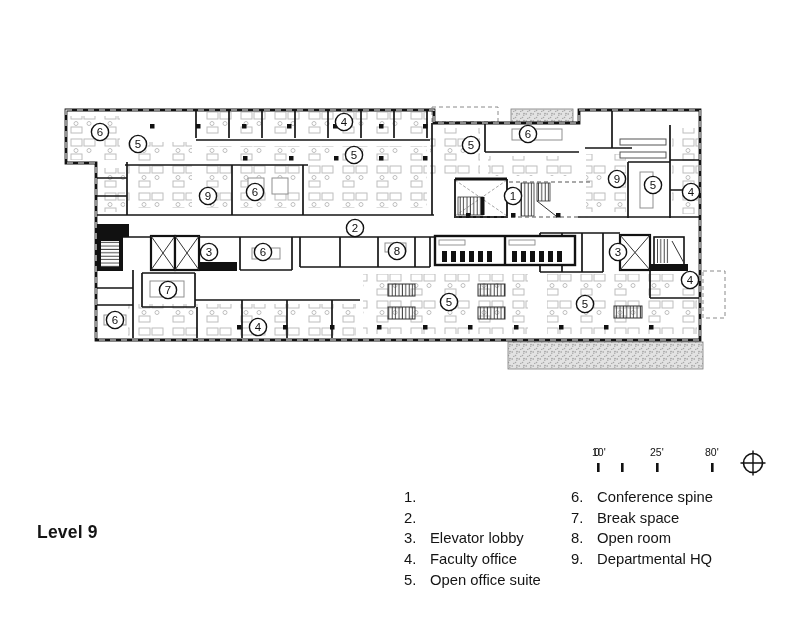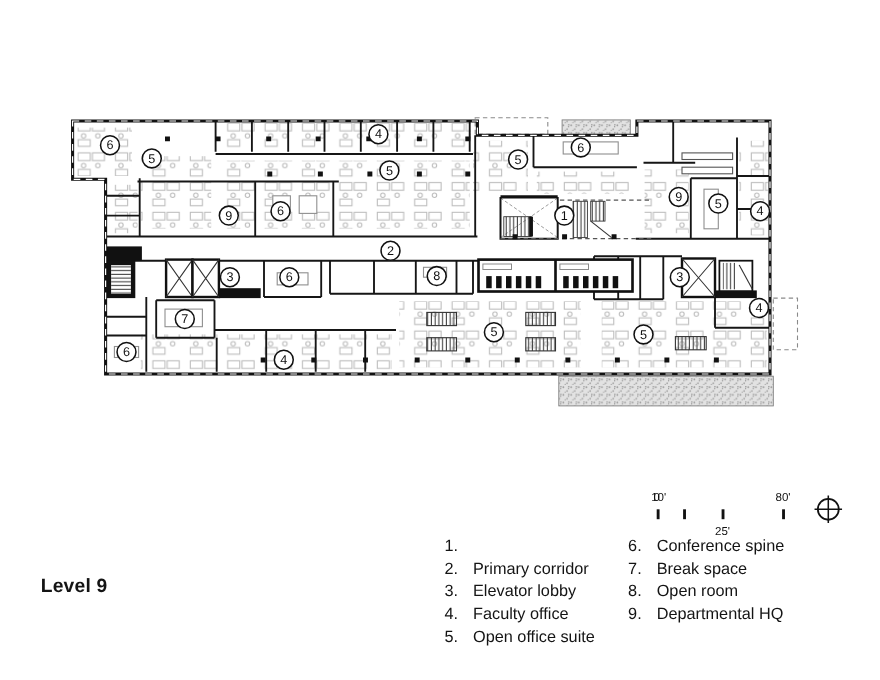--- a/index.html
+++ b/index.html
@@ -7,21 +7,21 @@
          font-family:"Liberation Sans",sans-serif;color:#141414;}
   .sheet svg{position:absolute;left:0;top:0;}
   .plan-title{position:absolute;left:37px;top:522px;font-size:17.5px;font-weight:bold;letter-spacing:.2px;}
   .legend-col{position:absolute;top:487px;}
   #legend-col-0{left:404px;}
   #legend-col-1{left:571px;}
   .legend-row{display:flex;font-size:14.8px;line-height:20.7px;white-space:nowrap;}
   .legend-num{width:26px;flex:none;}
   .scale-label{position:absolute;top:446px;font-size:10.5px;color:#111;}
   #scale-label-0{left:594px;} #scale-label-1{left:592px;}
-  #scale-label-2{left:650px;margin-top:31px;} #scale-label-3{left:705px;}
+  #scale-label-2{left:650px;} #scale-label-3{left:705px;}
   .marker-circle{fill:#fff;stroke:#111;stroke-width:1.4px;}
   .marker-num{font-family:"Liberation Sans",sans-serif;font-size:11.5px;fill:#111;text-anchor:middle;}
 </style>
 </head>
 <body>
 
 <div class="sheet">
 
   <svg width="800" height="618" viewBox="0 0 800 618">
     <defs>
@@ -247,21 +247,20 @@
   </svg>
 
   <div class="plan-title">Level 9</div>
 
   <div class="legend-col" id="legend-col-0">
       <div class="legend-row">
         <span class="legend-num">1.</span>
       </div>
       <div class="legend-row">
         <span class="legend-num">2.</span>
-        <span class="legend-label">Primary corridor</span>
       </div>
       <div class="legend-row">
         <span class="legend-num">3.</span>
         <span class="legend-label">Elevator lobby</span>
       </div>
       <div class="legend-row">
         <span class="legend-num">4.</span>
         <span class="legend-label">Faculty office</span>
       </div>
       <div class="legend-row">

